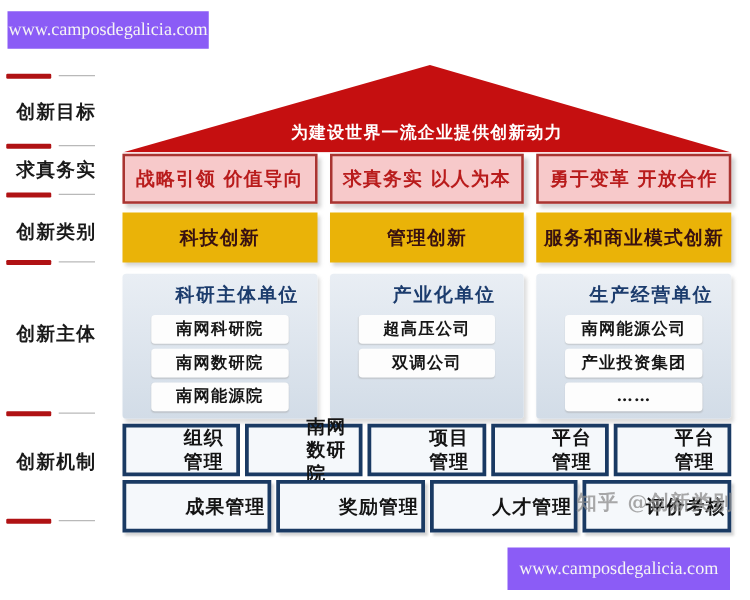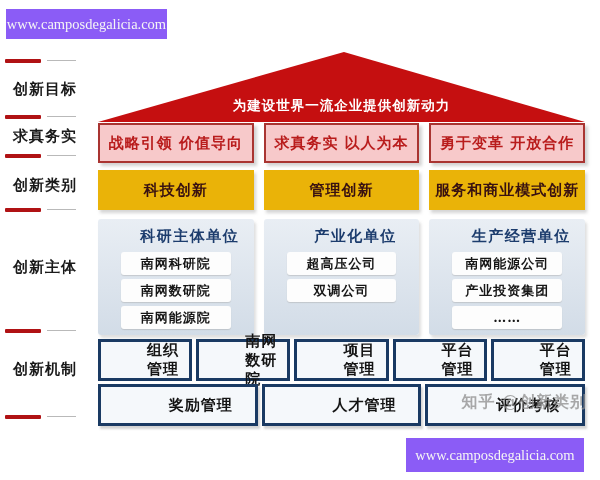--- a/index.html
+++ b/index.html
@@ -177,20 +177,21 @@
 </div>
 
 <div class="row5" style="top:339px">
   <div class="mech-box">组织管理</div>
   <div class="mech-box">南网数研院</div>
   <div class="mech-box">项目管理</div>
   <div class="mech-box">平台管理</div>
   <div class="mech-box">平台管理</div>
 </div>
 <div class="row5 mech-row2" style="top:384px">
+  <div class="mech-box">成果管理</div>
   <div class="mech-box">奖励管理</div>
   <div class="mech-box">人才管理</div>
   <div class="mech-box">评价考核</div>
 </div>
 
 <div class="watermark">知乎 @创新类别</div>
 
 <div class="banner bottom">www.camposdegalicia.com</div>
 
 </body></html>

